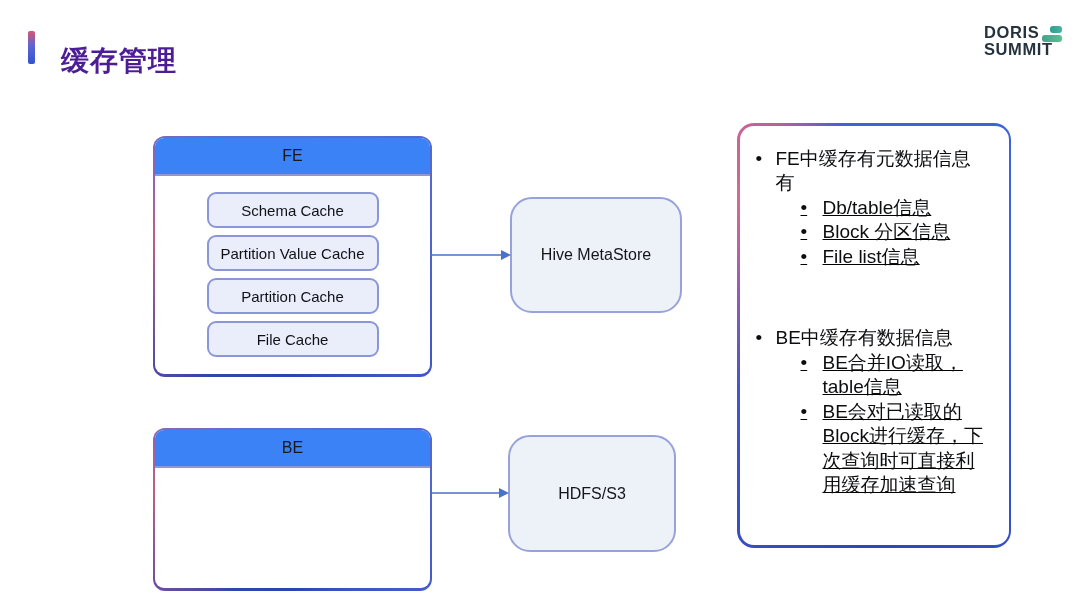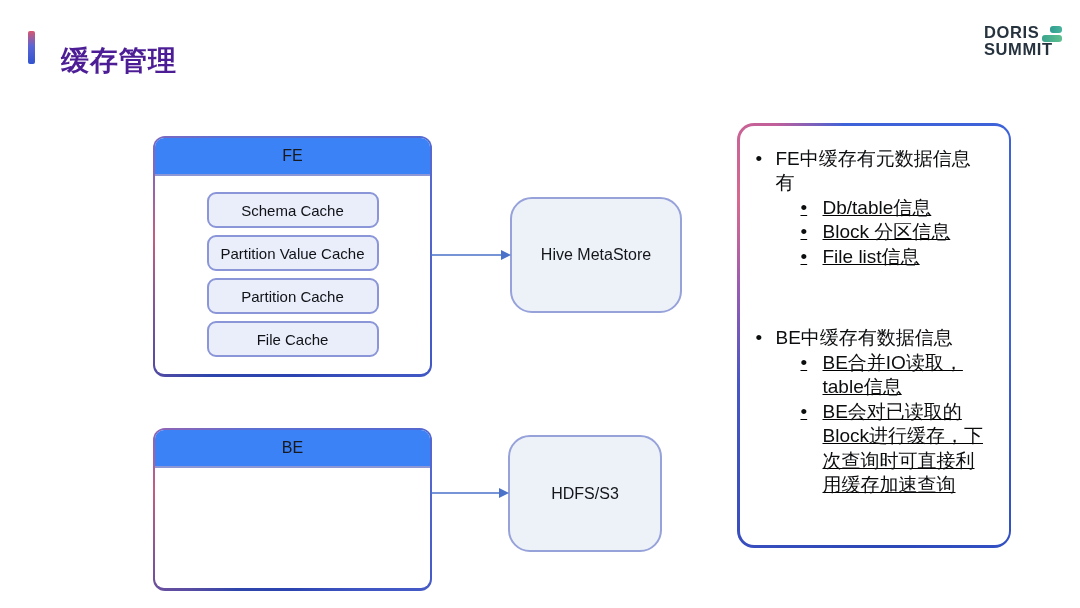--- a/index.html
+++ b/index.html
@@ -57,21 +57,21 @@
   #fe-box { left:153px; top:136px; width:279px; height:241px; }
   #be-box { left:153px; top:412px; width:279px; height:163px;margin-top:16px; }
   
   .ext-box {
     position:absolute; box-sizing:border-box; border-radius:22px;
     background:#edf2f9; border:2px solid #96a2d9;
     display:flex; align-items:center; justify-content:center;
     font-size:16px; color:#14161a;
   }
   #hive-box { left:510px; top:197px; width:172px; height:116px; }
-  #hdfs-box { left:508px; top:435px; width:154px; height:117px; }
+  #hdfs-box { left:508px; top:435px; width:168px; height:117px; }
   
   .arrow-svg { position:absolute; overflow:visible; }
   #arrow-fe   { left:430px; top:247px; }
   #arrow-be   { left:430px; top:485px; }
   
   .notes-panel {
     position:absolute; left:737px; top:123px; width:274px; height:425px;
     box-sizing:border-box; border-radius:17px; padding:2.5px 2.5px 3px 2.5px;
     background:conic-gradient(from 0deg at 50% 50%,
       #3e62d8 0deg,#3e62d8 90deg,#2c47b6 180deg,#4656c9 250deg,#9a5bb4 290deg,

